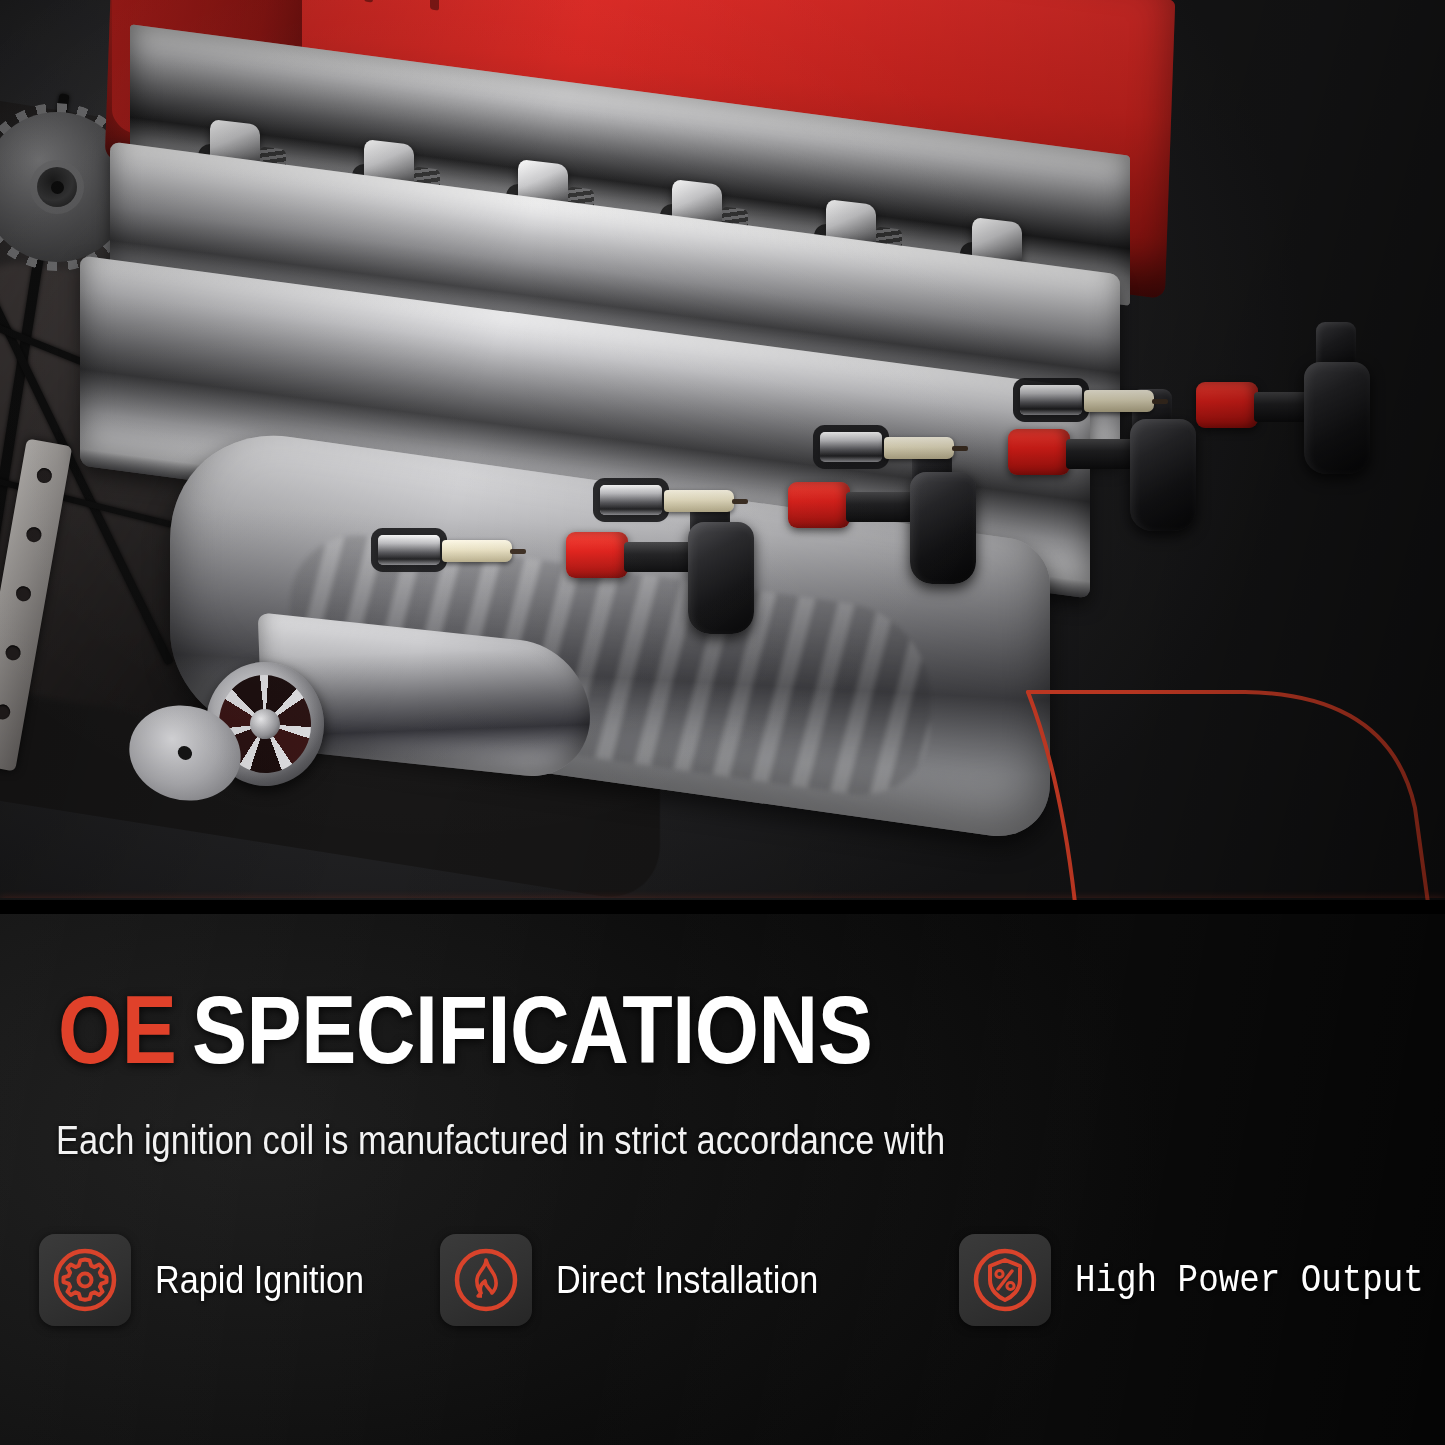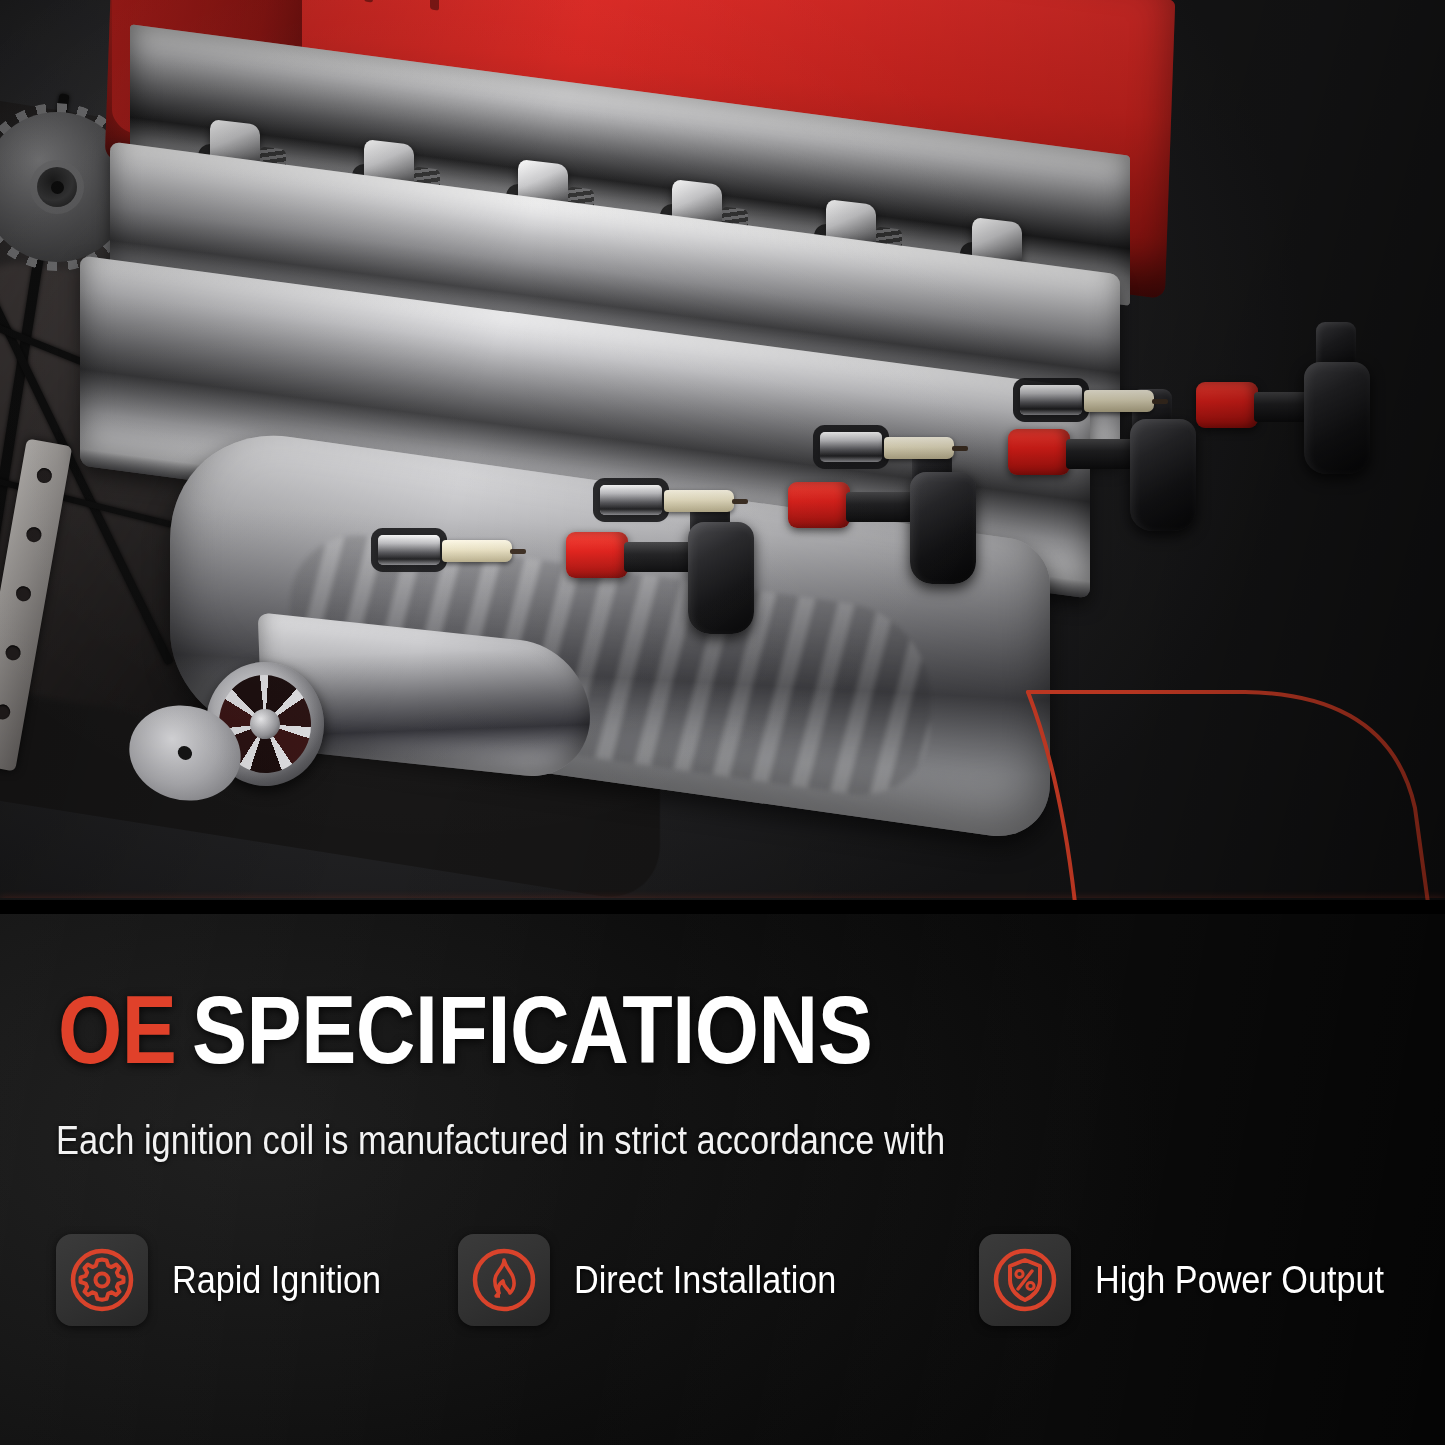--- a/index.html
+++ b/index.html
@@ -411,32 +411,32 @@
     font-weight: 400;
     color: #f2f2f2;
     white-space: nowrap;
     transform: scaleX(0.86);
     transform-origin: left top;
     text-shadow: 0 1px 6px rgba(0,0,0,0.85);
   }
 
   .badges {
     position: absolute;
-    left: 56px; top: 1234px;
+    left: 39px; top: 1234px;
     width: 1360px;
     display: flex;
     align-items: center;
   }
   .badge {
     display: flex;
     align-items: center;
   }
   .badge.b-1 { width: 432px; }
   .badge.b-2 { width: 559px; }
-  .badge.b-3 { width: 440px; }
+  .badge.b-3 { width: 440px; font-family: Liberation Mono, monospace; }
 
   .badge-tile {
     flex: 0 0 auto;
     width: 92px; height: 92px;
     border-radius: 16px;
     background: linear-gradient(150deg, #3b3b3b 0%, #313131 55%, #262626 100%);
     display: flex;
     align-items: center;
     justify-content: center;
     box-shadow: 0 2px 8px rgba(0,0,0,0.6);

